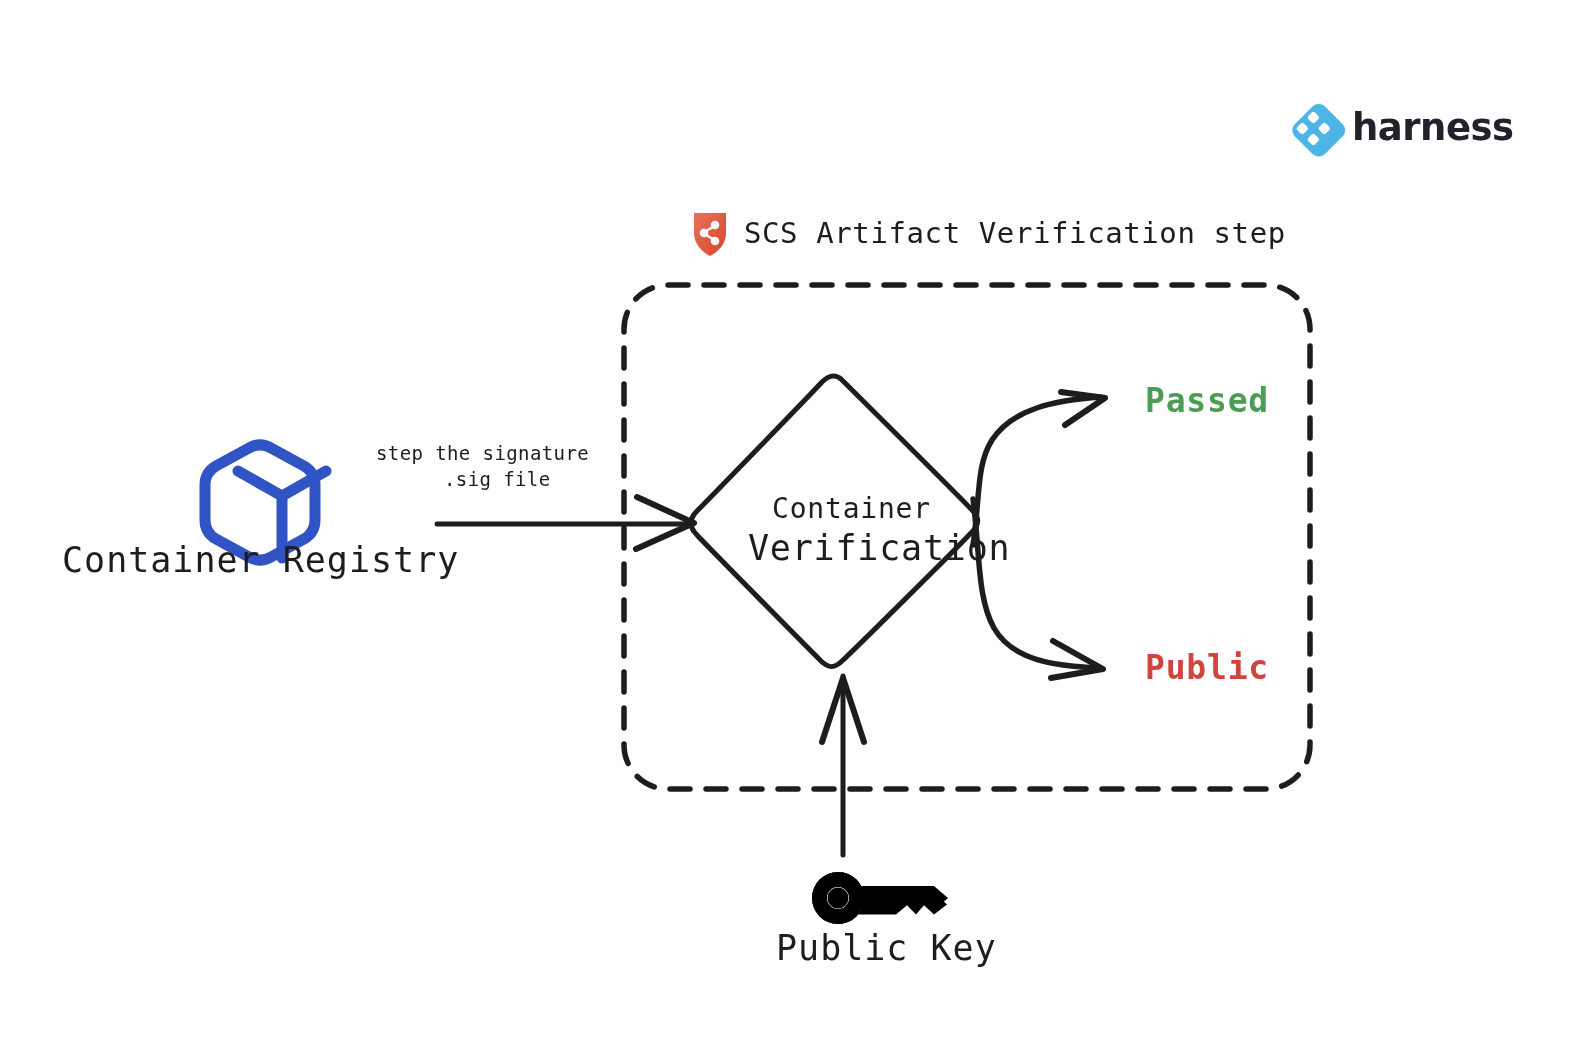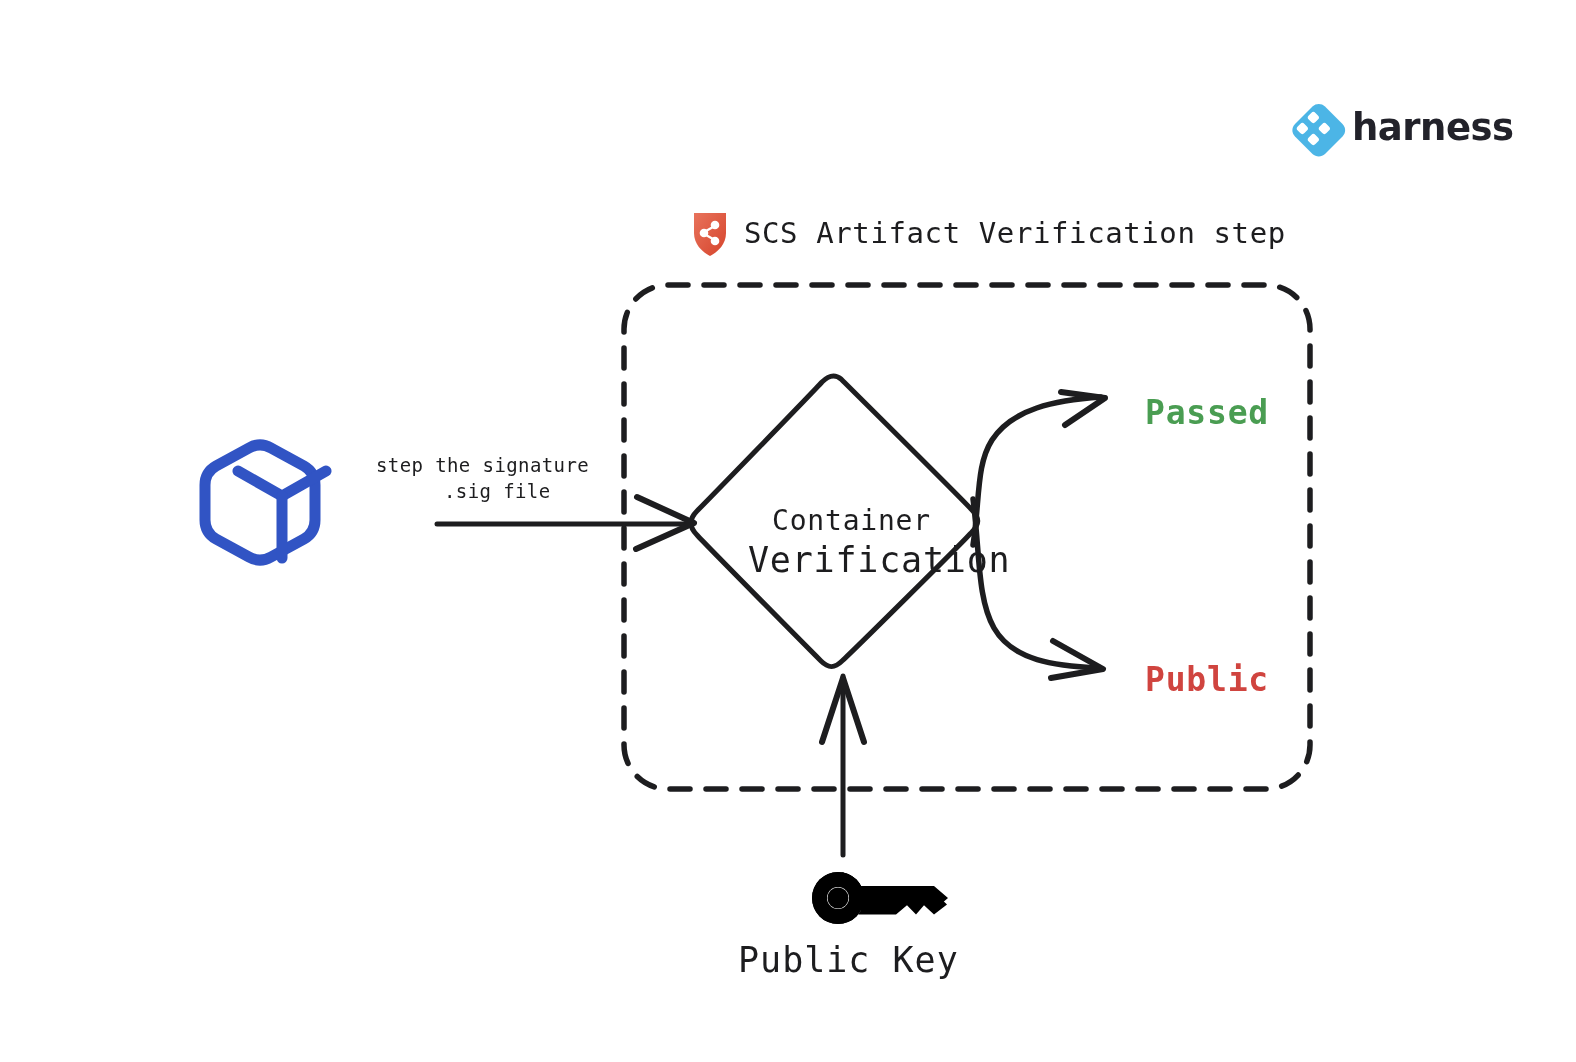--- a/index.html
+++ b/index.html
@@ -22,21 +22,20 @@
     left: 0; top: 0;
     width: 1576px;
     height: 1062px;
   }
   .lbl {
     position: absolute;
     white-space: pre;
     color: #1d1d1f;
     font-family: "DejaVu Sans Mono", "Liberation Mono", monospace;
     letter-spacing: 0.5px;
-    margin-top: 12px;
   }
 
   
   #harness-logo {
     position: absolute;
     left: 1292px;
     top: 100px;
     display: flex;
     align-items: center;
     gap: 6px;
@@ -88,21 +87,21 @@
   #outcome-pass {
     left: 1145px; top: 381px;
     font-size: 33px; font-weight: 600;
     letter-spacing: 0.8px;
   }
   #outcome-fail {
     left: 1145px; top: 648px;
     font-size: 33px; font-weight: 600;
     letter-spacing: 0.8px;
   }
-  #key-label { left: 738px; top: 928px; font-size: 35px; letter-spacing: 1px; }
+  #key-label { left: 776px; top: 928px; font-size: 35px; letter-spacing: 1px; }
 </style>
 </head>
 <body>
 
 <div id="canvas">
 
   <svg id="art" viewBox="0 0 1576 1062">
     <defs>
       <linearGradient id="shieldGrad" x1="0" y1="0" x2="1" y2="1">
         <stop offset="0%" stop-color="#e8735c"></stop>
@@ -198,20 +197,21 @@
   <div id="step-title-row">
     <div style="width:40px;height:50px;"></div>
     <div id="step-title-text">SCS Artifact Verification step</div>
   </div>
 
   <div id="harness-logo">
     <div style="width:54px;height:54px;"></div>
     <div id="harness-wordmark" style="color: rgb(34, 34, 42);">harness</div>
   </div>
 
+  <div class="lbl" id="registry-title">Container Registry</div>
 
   <div class="lbl" id="edge-label-1">step the signature</div>
   <div class="lbl" id="edge-label-2">.sig file</div>
 
   <div class="lbl" id="decision-line-1">Container</div>
   <div class="lbl" id="decision-line-2">Verification</div>
 
   <div class="lbl" id="outcome-pass" style="color: rgb(74, 157, 82);">Passed</div>
   <div class="lbl" id="outcome-fail" style="color: rgb(208, 68, 63);">Public</div>
 

